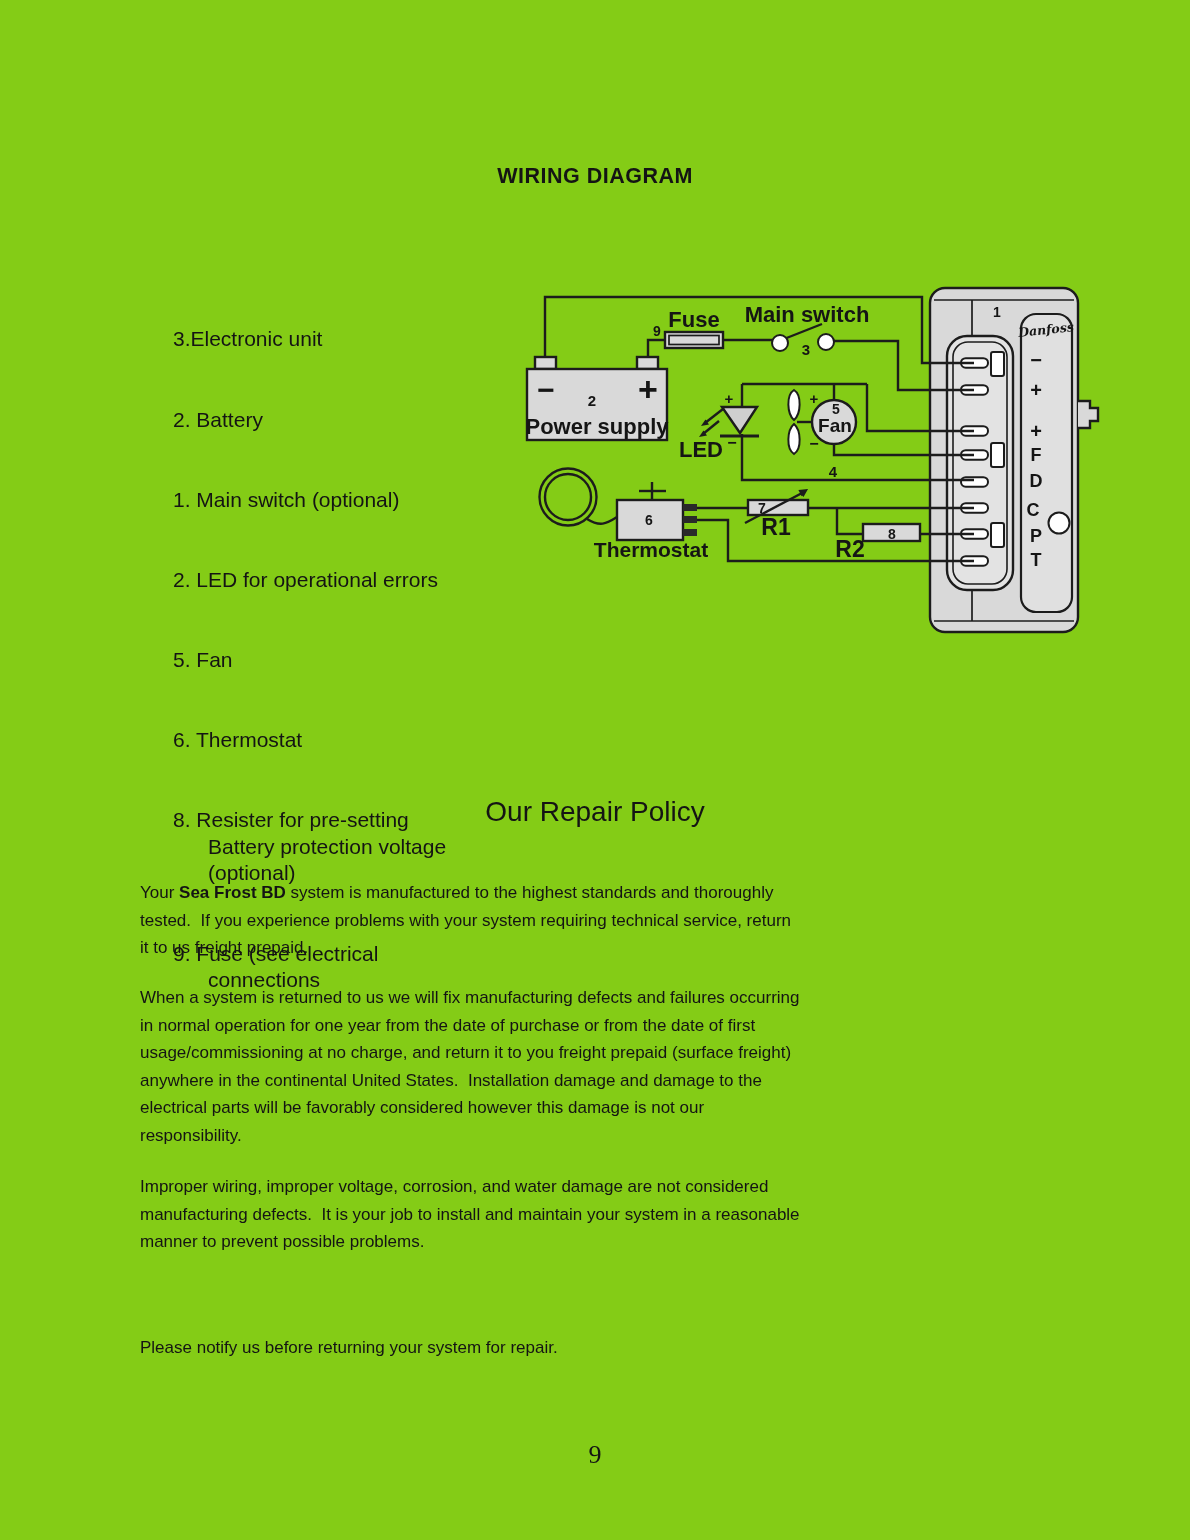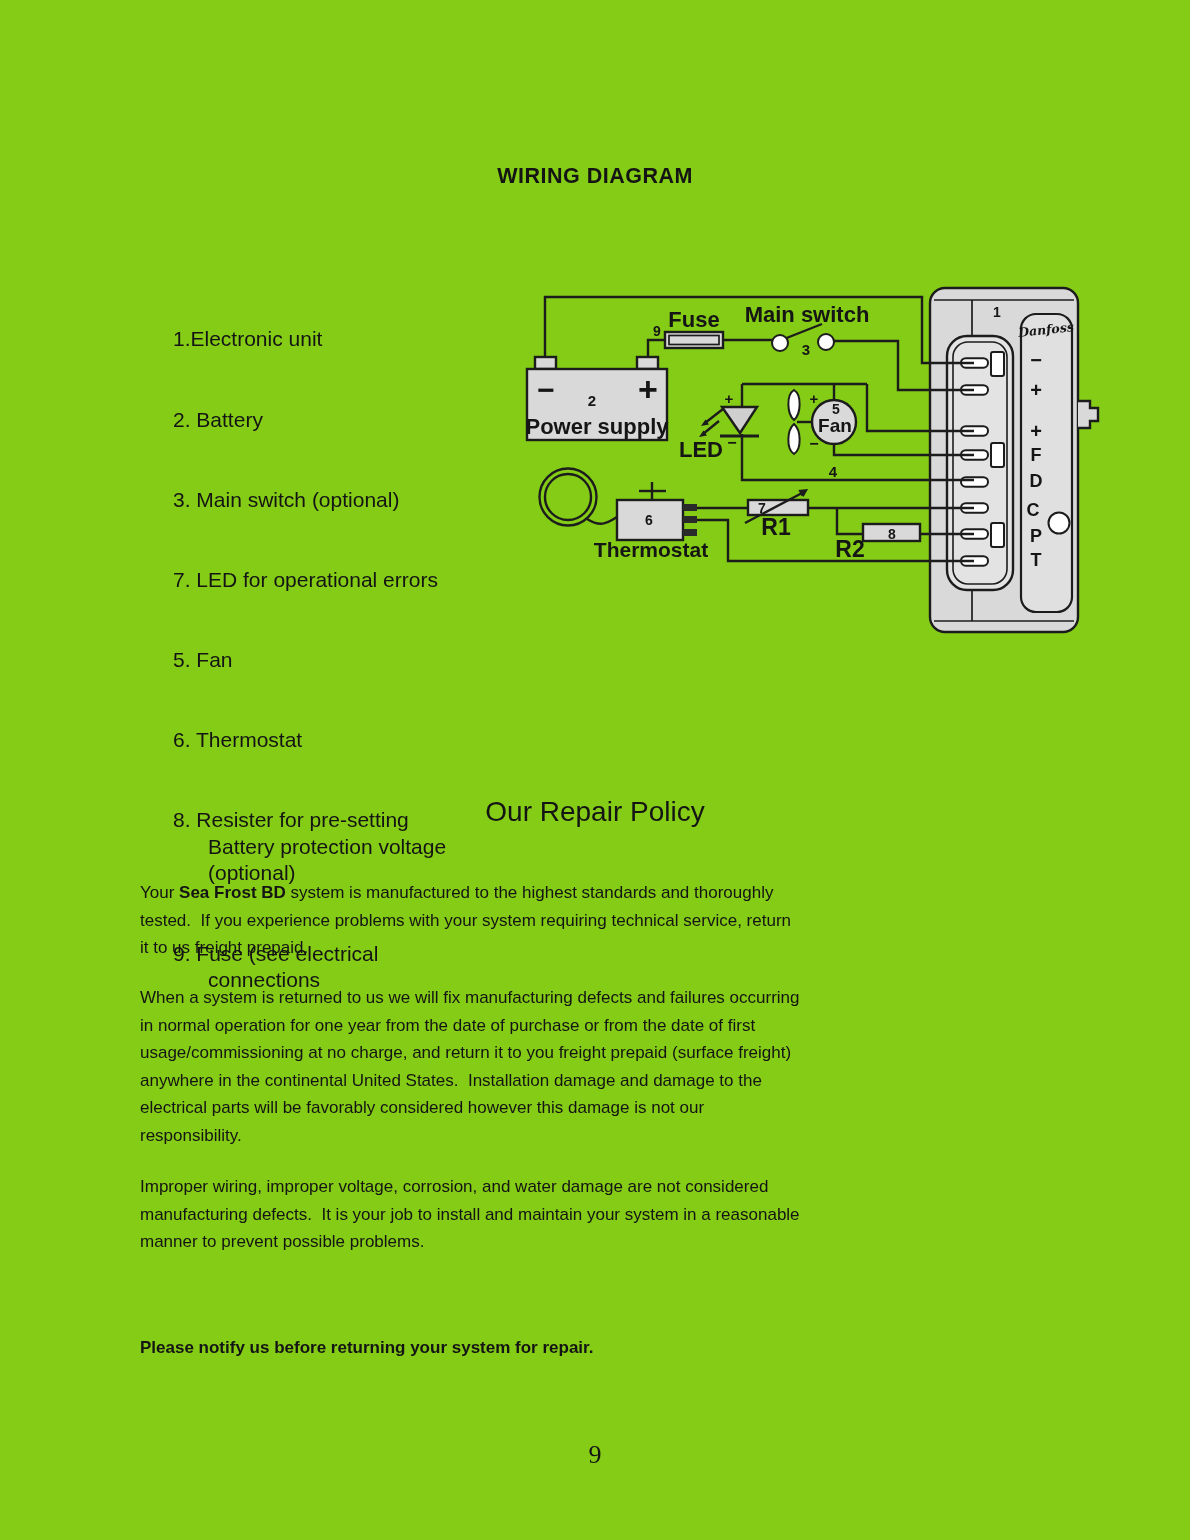--- a/index.html
+++ b/index.html
@@ -5,43 +5,43 @@
   html,body{margin:0;padding:0;background:#888;}
   .page{position:relative;width:1190px;height:1540px;background:#84cc16;margin:0 auto;
         font-family:"Liberation Sans",sans-serif;color:#141414;overflow:hidden;}
   .doc-title{position:absolute;top:164px;left:0;width:1190px;text-align:center;
         font-size:21.5px;font-weight:bold;letter-spacing:0.5px;}
   .legend{position:absolute;left:173px;top:273px;font-size:21px;line-height:26.7px;white-space:pre;}
   .diagram-svg{position:absolute;left:515px;top:282px;width:595px;height:370px;}
   .policy-heading{position:absolute;top:796px;left:0;width:1190px;text-align:center;
         font-size:28px;font-weight:normal;}
   .para{position:absolute;left:140px;font-size:17px;line-height:27.5px;white-space:pre;}
-  .p1{top:879px;} .p2{top:984px;} .p3{top:1173px;} .p4{top:1280px;} .p5{top:1334px;font-weight:bold;}
+  .p1{top:879px;} .p2{top:984px;} .p3{top:1173px;} .p4{top:1280px;} .p5{top:1334px;}
   .bold{font-weight:bold;}
   .page-number{position:absolute;top:1440px;left:0;width:1190px;text-align:center;
         font-family:"Liberation Serif",serif;font-size:26px;}
   svg text{font-family:"Liberation Sans",sans-serif;fill:#151515;font-weight:bold;}
   .wire{stroke:#1c1c1c;stroke-width:2.4;fill:none;}
   .thin{stroke:#1c1c1c;stroke-width:1.7;fill:none;}
   .comp{stroke:#1c1c1c;stroke-width:2.4;fill:#d9d9d9;}
   .white{stroke:#1c1c1c;stroke-width:2;fill:#ffffff;}
   .brandtxt{font-family:"DejaVu Serif",serif;font-style:italic;}
 </style>
 </head>
 <body>
 
 <div class="page">
 
   <div class="doc-title">WIRING DIAGRAM</div>
 
   <div class="legend">
-    <div>1.Electronic unit</div>
+    <div>3.Electronic unit</div>
     <div>2. Battery</div>
-    <div>3. Main switch (optional)</div>
-    <div>7. LED for operational errors</div>
+    <div>1. Main switch (optional)</div>
+    <div>2. LED for operational errors</div>
     <div>5. Fan</div>
     <div>6. Thermostat</div>
     <div>8. Resister for pre-setting
       Battery protection voltage
       (optional)</div>
     <div>9. Fuse (see electrical
       connections</div>
   </div>
 
   <svg class="diagram-svg" viewBox="515 282 595 370">

